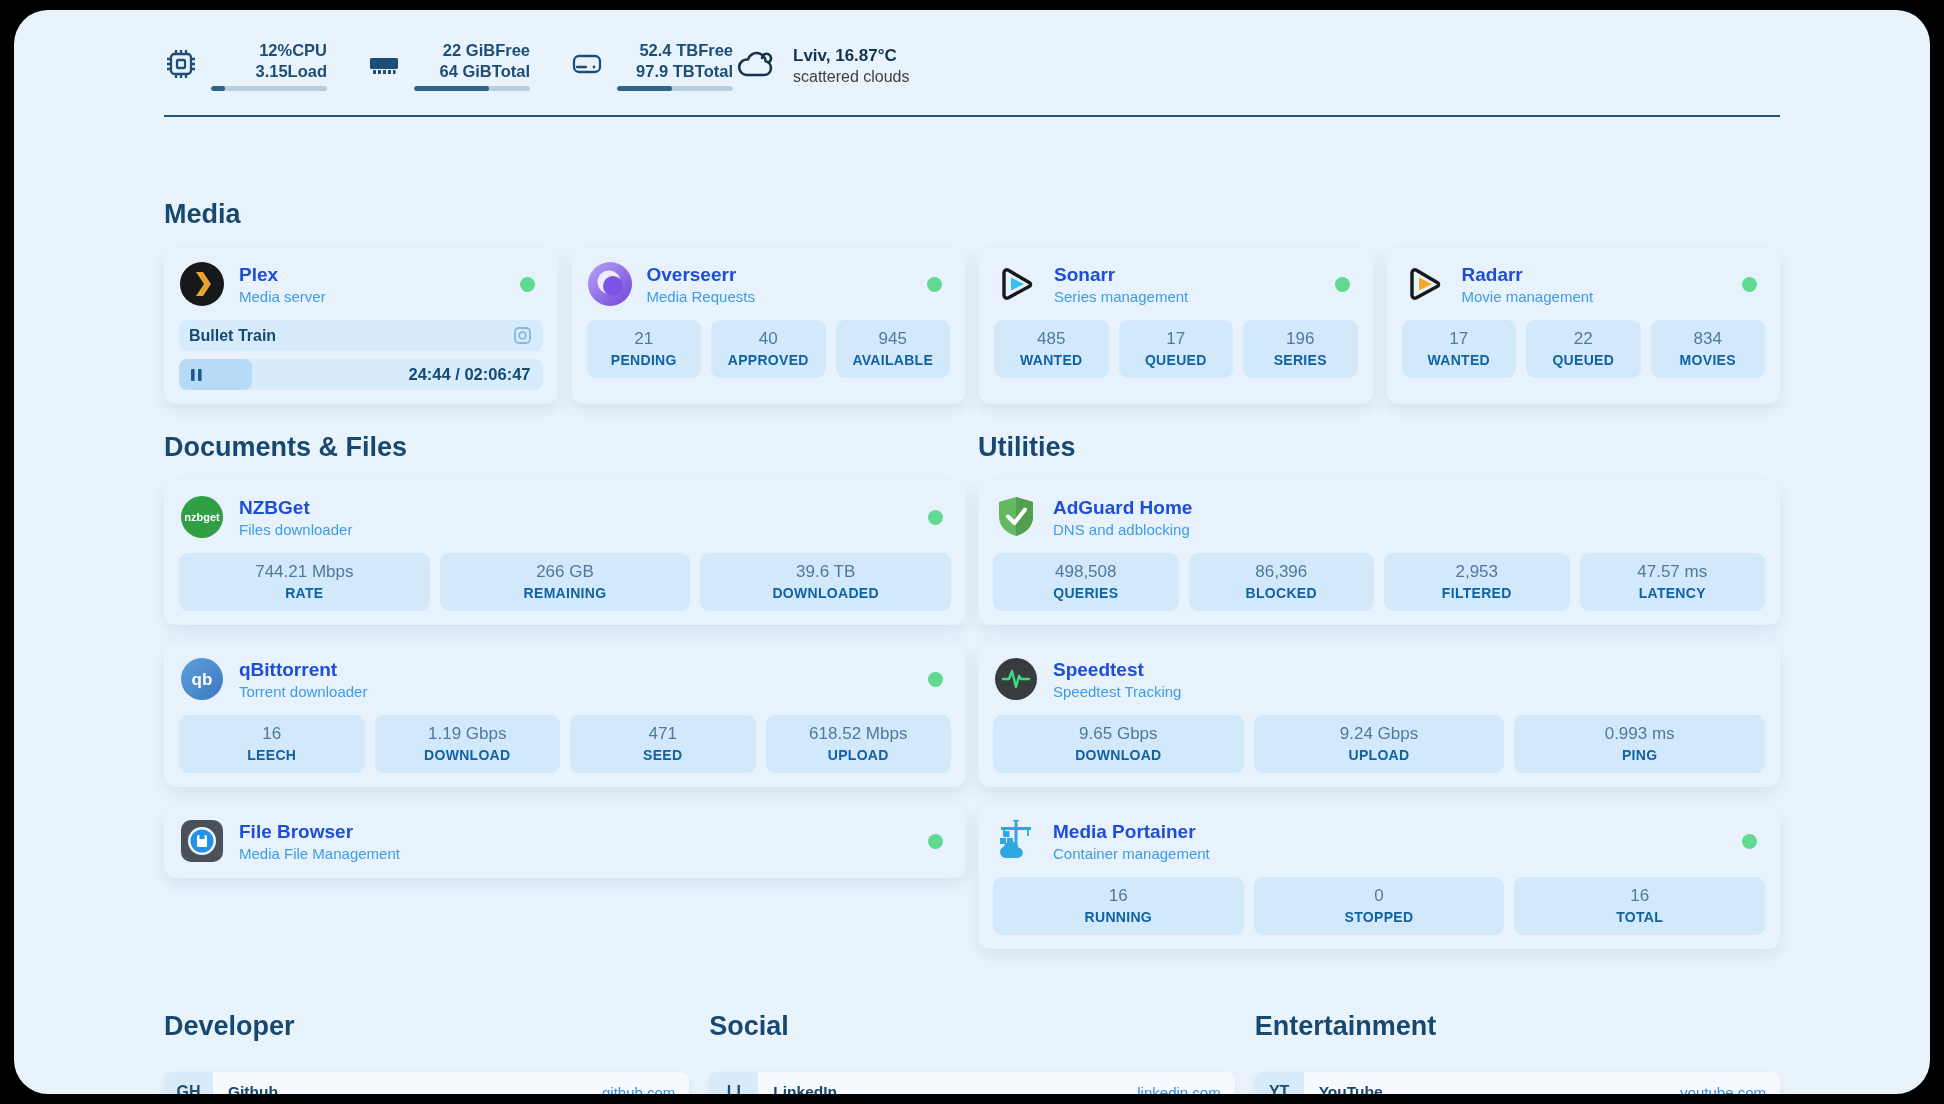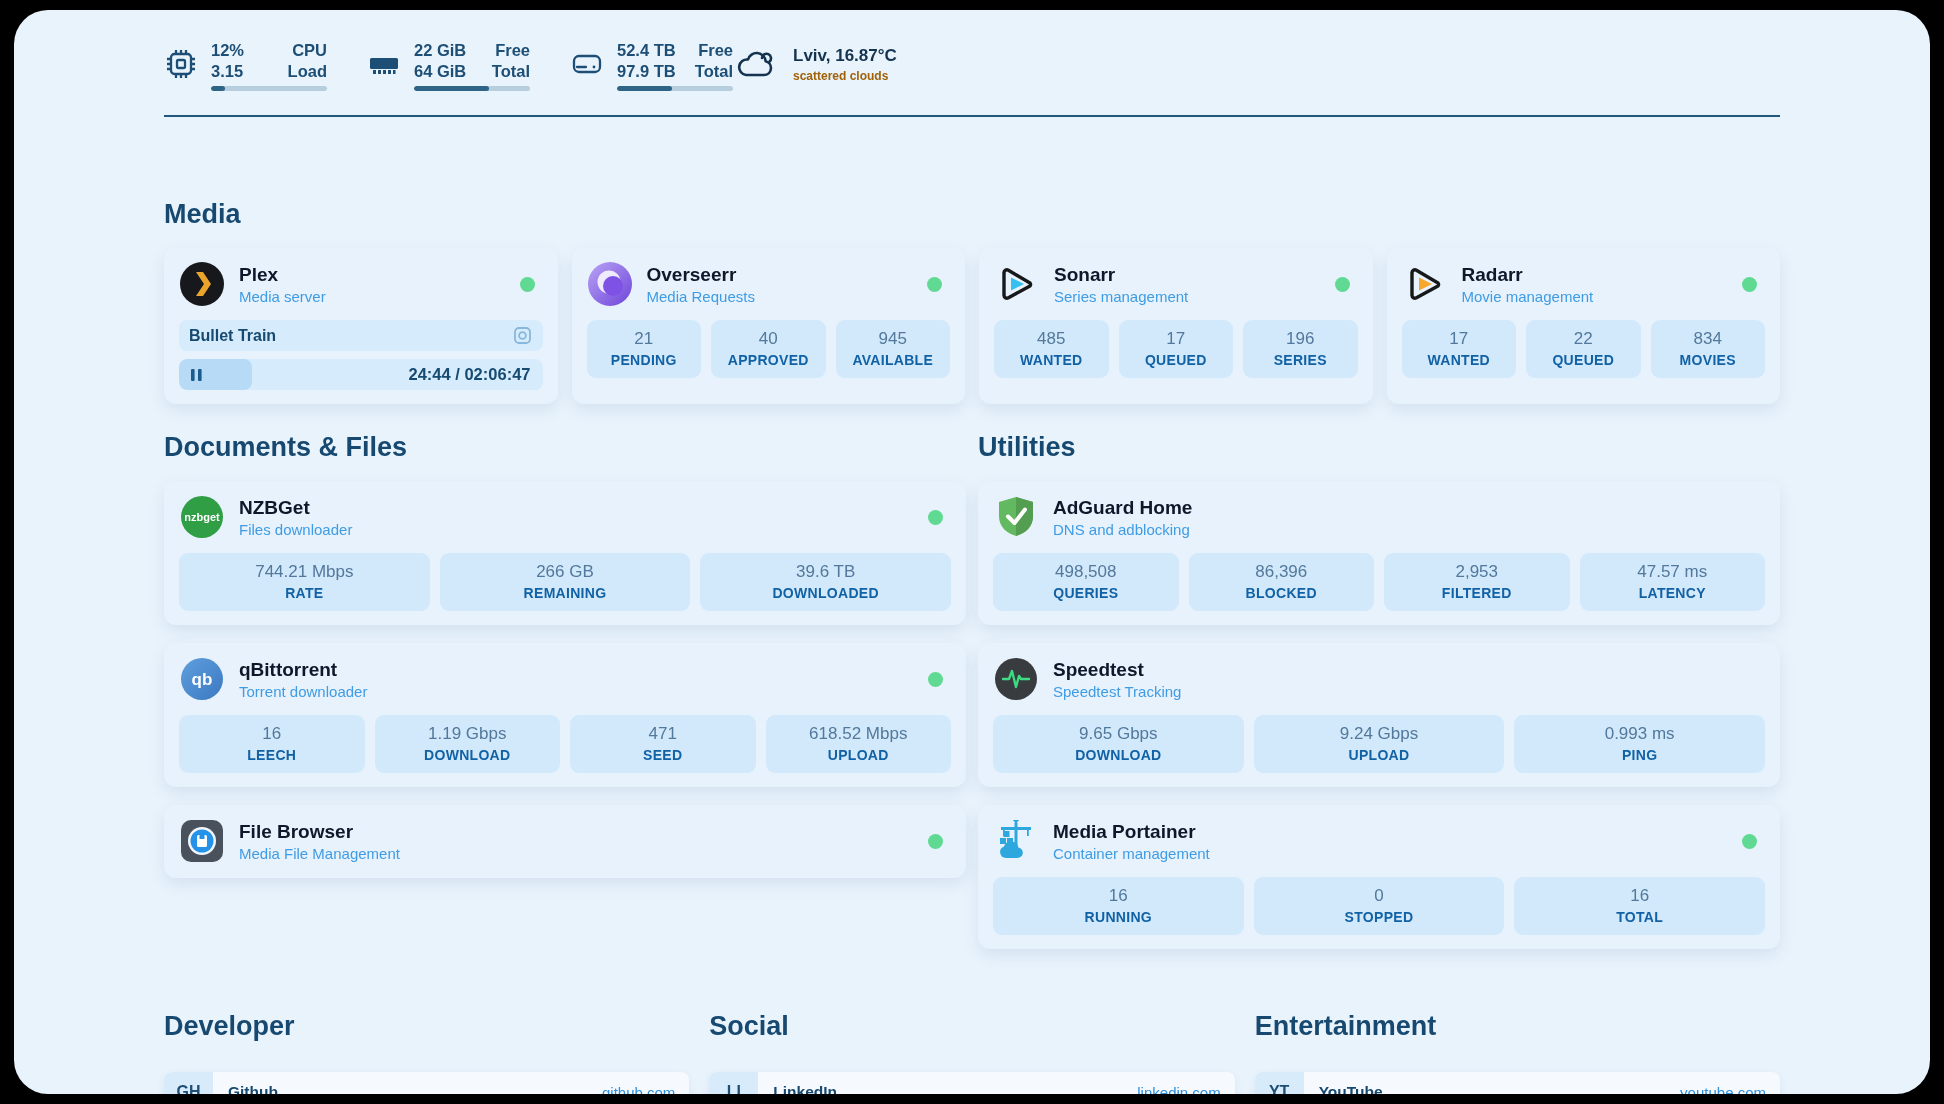--- a/index.html
+++ b/index.html
@@ -5,48 +5,48 @@
   * { margin:0; padding:0; box-sizing:border-box; }
   html,body { width:1944px; height:1104px; background:#000; font-family:"Liberation Sans", sans-serif; }
   .panel { position:relative; margin:10px 14px; height:1084px; border-radius:34px; background:#e9f3fc; padding:30px 150px 0 150px; overflow:hidden; }
 
   
   .topbar { display:flex; align-items:center; }
   .stats { display:flex; gap:40px; align-items:center; }
   .stat { display:flex; gap:13px; align-items:center; }
   .stat svg { flex:none; }
   .stat-text { width:116px; }
-  .stat-line { display:flex; justify-content:space-between; color:#1d4e75; font-size:16.5px; font-weight:600; line-height:21px; }
+  .stat-line { display:flex; justify-content:flex-end; color:#1d4e75; font-size:16.5px; font-weight:600; line-height:21px; }
   .ptrack { margin-top:4px; height:5px; border-radius:3px; background:#b7cedf; overflow:hidden; }
   .pfill { height:100%; border-radius:3px; background:#2e6486; }
 
   .searchwrap { flex:1; position:relative; margin:0 56px 0 48px; }
   .searchwrap input { width:100%; height:44px; border:1.5px solid #9ed3f2; border-radius:8px; background:#fbfdff; padding:0 60px 0 18px; font-size:17px; color:#2c4a63; outline:none; font-family:"Liberation Sans", sans-serif; }
   .searchwrap input::placeholder { color:#55616e; }
   .gbtn { position:absolute; right:5px; top:5px; width:46px; height:34px; border-radius:6px; background:#a6cfec; color:#fff; font-size:19px; font-weight:700; display:flex; align-items:center; justify-content:center; cursor:pointer; }
 
   .weather { display:flex; align-items:center; gap:14px; }
   .weather-loc { color:#14334f; font-size:17px; font-weight:700; line-height:21px; }
-  .weather-cond { color:#a16207; font-size:12px; line-height:21px;font-weight:bold; }
+  .weather-cond { color:#404040; font-size:16px; line-height:21px; }
 
   .divider { margin-top:24px; border-top:2px solid #23567c; }
 
   
   .sect-title { font-size:27px; font-weight:700; color:#174970; }
   .media-title { margin-top:82px; }
   .grid4 { display:grid; grid-template-columns:repeat(4,1fr); gap:14px; margin-top:18px; }
   .grid2 { display:grid; grid-template-columns:1fr 1fr; column-gap:12px; margin-top:28px; }
   .colstack .card { margin-top:18px; }
   .colstack .sect-title { margin-bottom:2px; }
 
   .card { background:#e7f2fc; border-radius:12px; padding:13px 15px 14px; box-shadow:0 6px 16px rgba(30,80,130,.10); cursor:pointer; }
   .card-head { display:flex; align-items:center; gap:14px; }
   .app-icon { width:46px; height:46px; flex:none; }
   .head-text { display:flex; flex-direction:column; justify-content:center; }
-  .app-title { font-size:19px; font-weight:700; color:#0f172a; line-height:24px; }
+  .app-title { font-size:19px; font-weight:700; color:#1d4ed8; line-height:24px; }
   .app-sub { font-size:15px; color:#3f9ce4; line-height:19px; }
   .dot { width:15px; height:15px; border-radius:50%; background:#60da92; margin-left:auto; margin-right:8px; flex:none; }
 
   .tiles { display:grid; gap:10px; margin-top:13px; }
   .c3 { grid-template-columns:repeat(3,1fr); }
   .c4 { grid-template-columns:repeat(4,1fr); }
   .tile { background:#d2e9fb; border-radius:9px; text-align:center; padding:9px 6px 10px; }
   .tile-v { font-size:17px; color:#52789c; }
   .tile-l { font-size:14px; font-weight:700; color:#1161a5; letter-spacing:.3px; margin-top:3px; }
 

